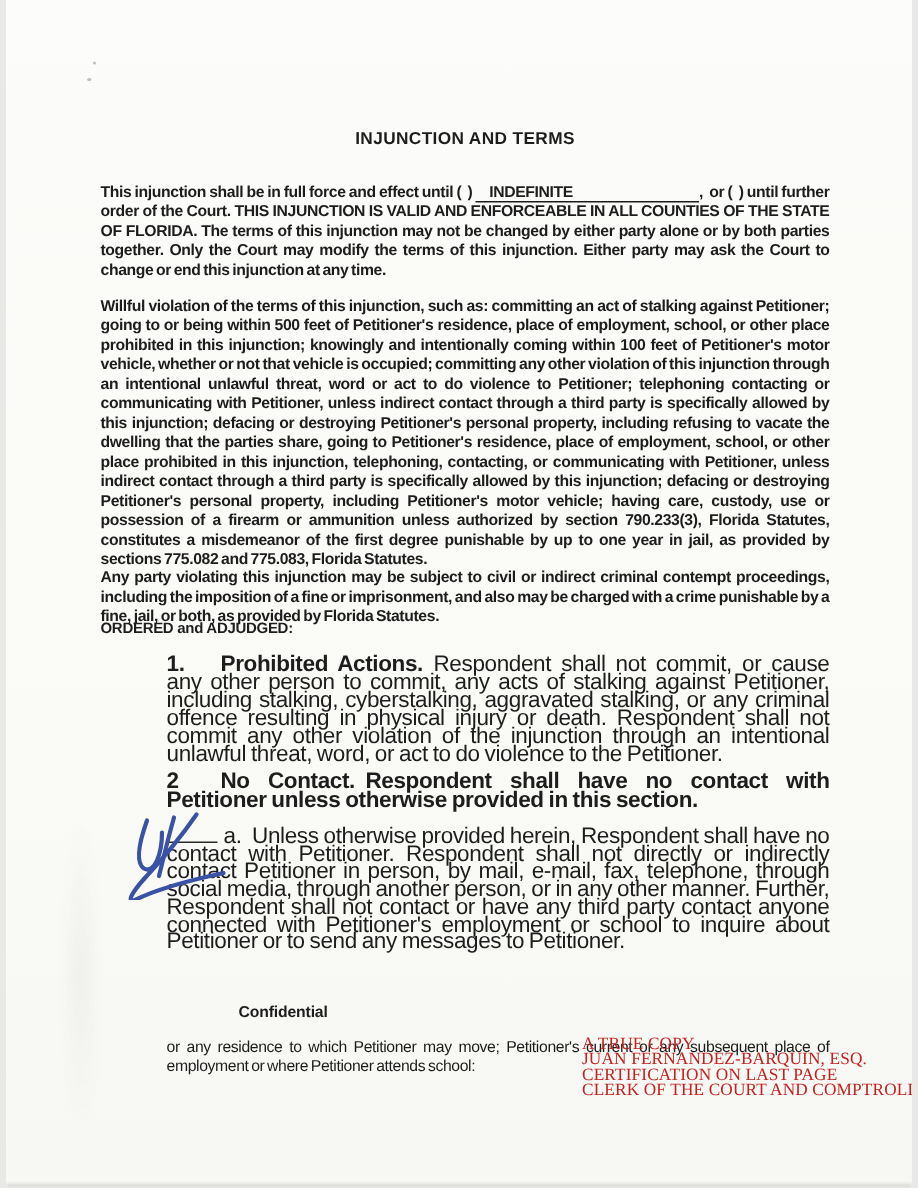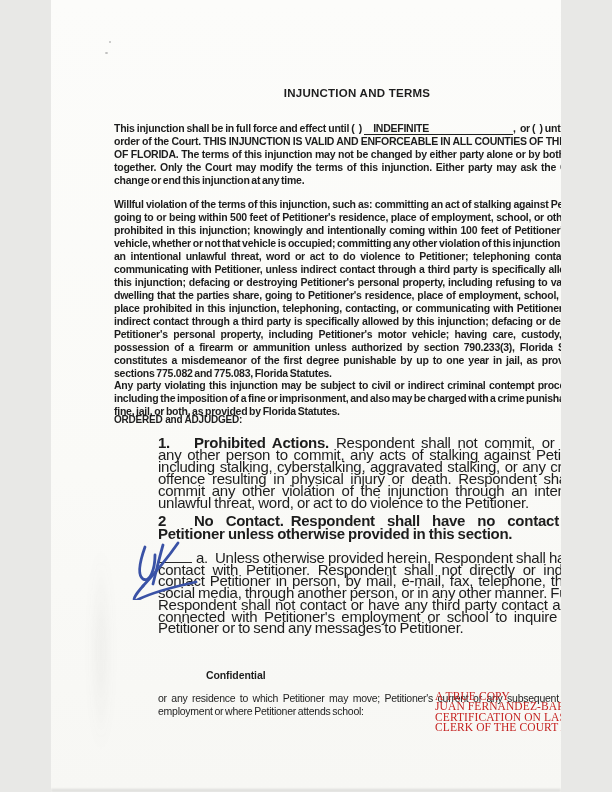--- a/index.html
+++ b/index.html
@@ -1,18 +1,18 @@
 <!DOCTYPE html>
 <html><head>
 <meta charset="utf-8">
 <style>
   html,body{margin:0;padding:0;background:#e8e8e6;}
   .page{
     position:relative;
-    width:510px;height:792px;
+    width:604px;height:792px;
     margin:0 auto;
     background:linear-gradient(180deg,#fcfcfa 0%,#fafaf7 60%,#f7f7f4 100%);
     overflow:hidden;
     font-family:"Liberation Sans","DejaVu Sans",sans-serif;
     color:#1d1d1d;
   }
   .blk{position:absolute;}
   .b{font-weight:bold;}
   .title{
     top:87px;left:0;width:612px;text-align:center;

